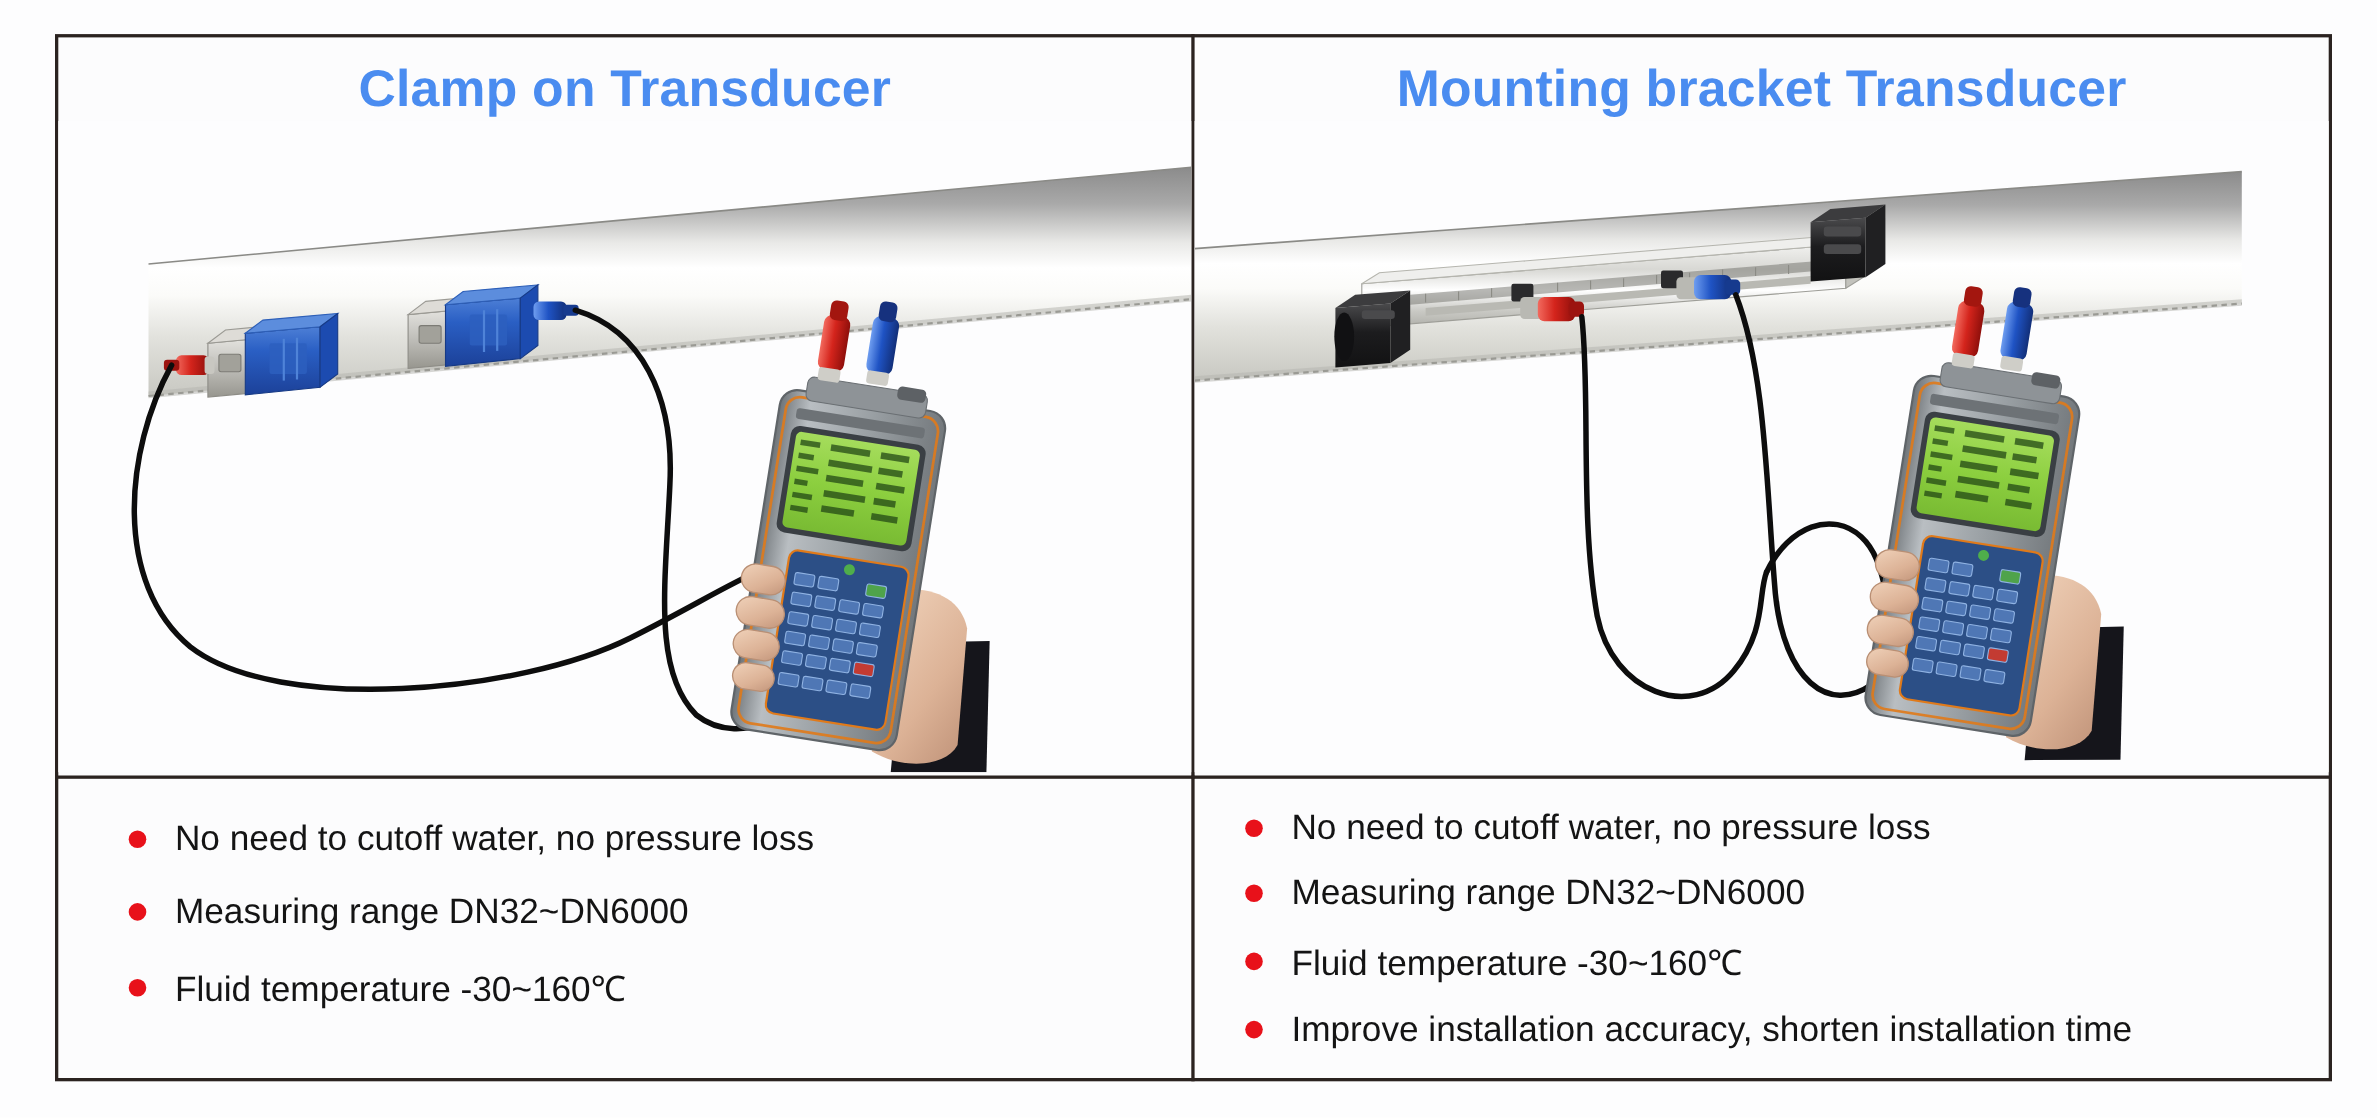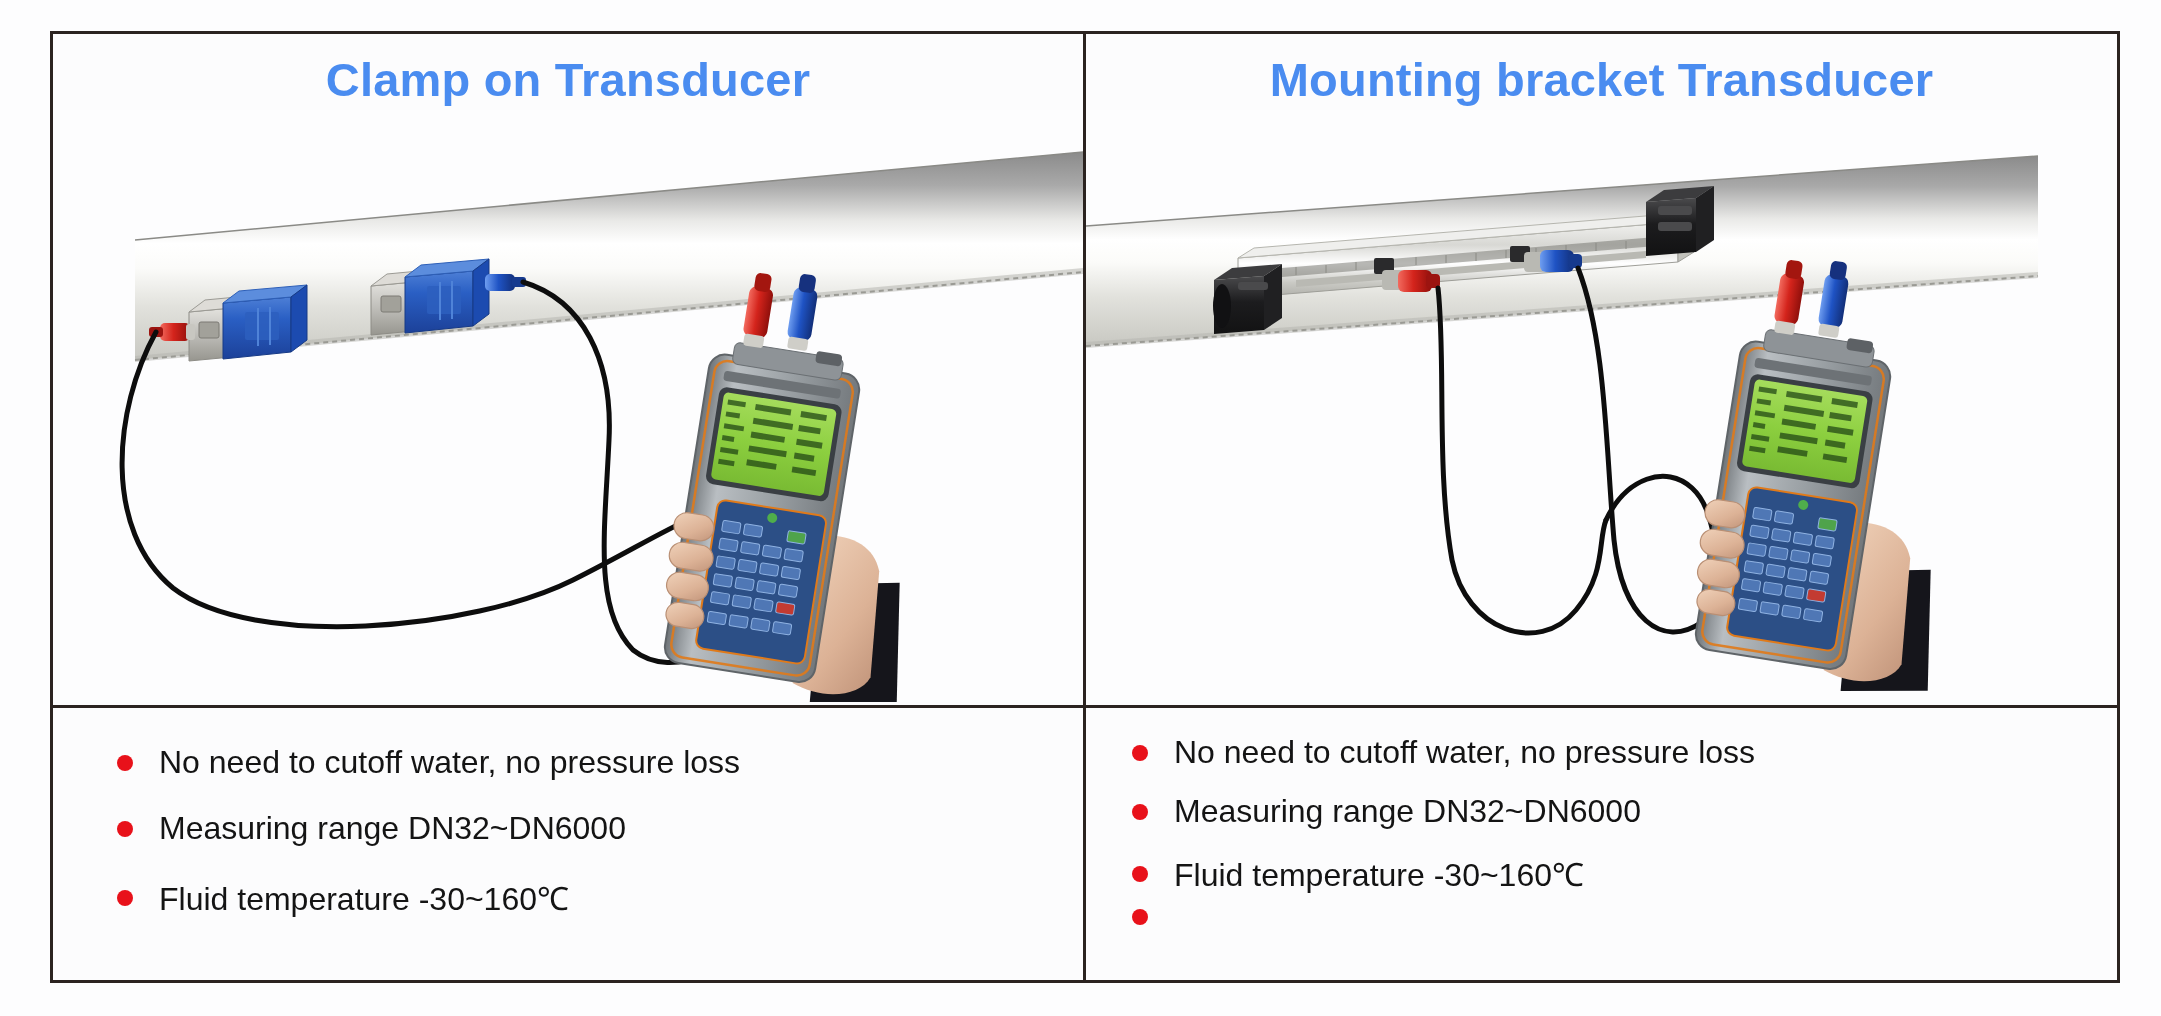--- a/index.html
+++ b/index.html
@@ -457,17 +457,18 @@
       <li>
         <span class="dot"></span>
         <span>Measuring range DN32~DN6000</span>
       </li>
       <li>
         <span class="dot"></span>
         <span>Fluid temperature -30~160℃</span>
       </li>
       <li>
         <span class="dot"></span>
+        <span>Improve installation accuracy, shorten installation time</span>
       </li>
     </ul>
   </div>
 
 </div>
 
 </body></html>

